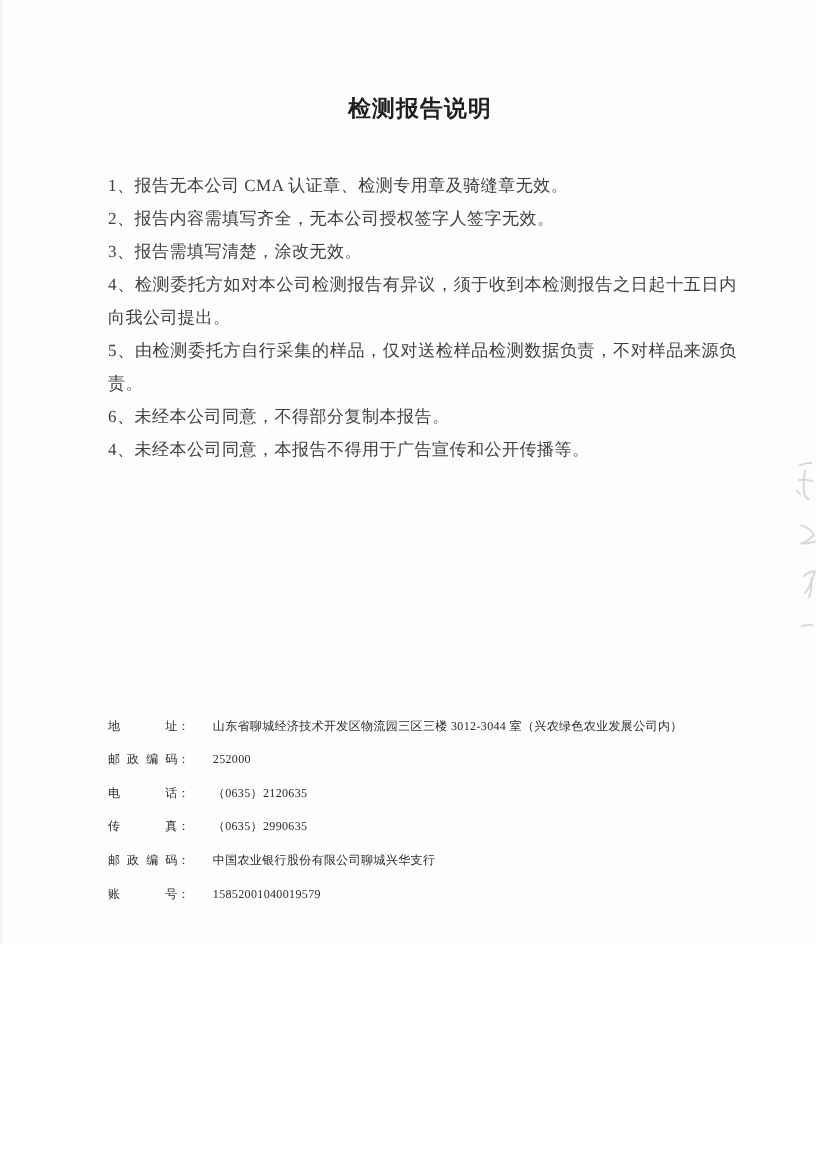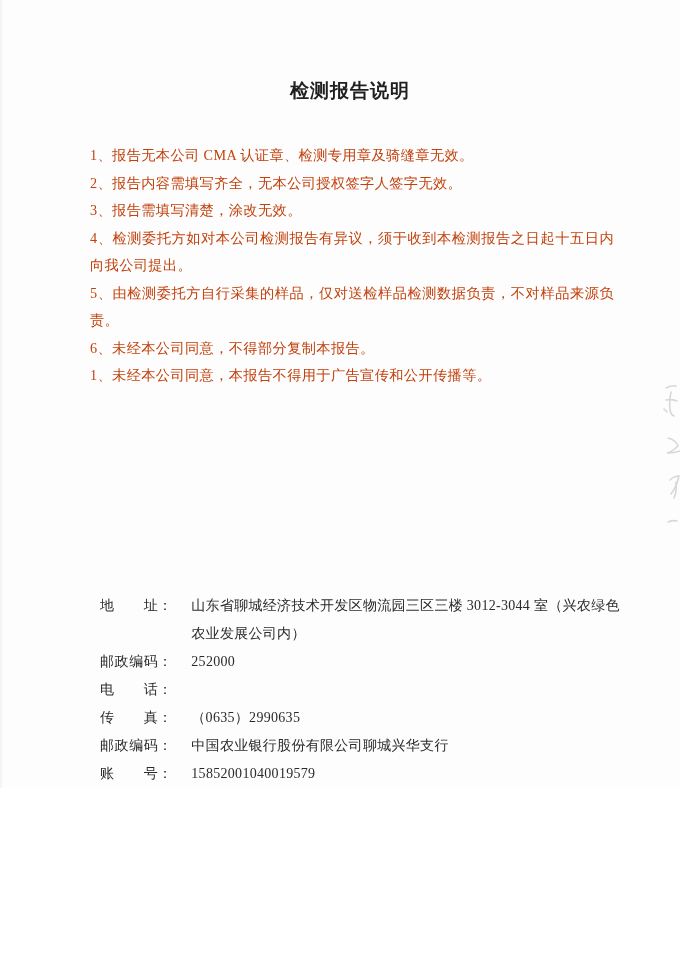--- a/index.html
+++ b/index.html
@@ -41,33 +41,33 @@
     position: absolute;
     top: 142px;
     left: 90px;
     width: 524px;
     margin: 0;
     padding: 0;
     list-style: none;
     font-size: 14.2px;
     line-height: 27.5px;
     letter-spacing: 0.4px;
-    color: #c2410c;
+    color: #404040;
   }
   .notes li {
     margin: 0;
     padding: 0;
     text-align: justify;
   }
   .contact {
     position: absolute;
     top: 592px;
-    left: 100px;
+    left: 90px;
     width: 528px;
-    font-size: 14px;
+    font-size: 10px;
     line-height: 28px;
     letter-spacing: 0.3px;
     color: #2b2b2b;
   }
   .contact .row {
     display: flex;
     align-items: flex-start;
   }
   .contact .label {
     display: inline-block;
@@ -103,37 +103,38 @@
 
   <h1 class="title">检测报告说明</h1>
 
   <ol class="notes">
     <li>1、报告无本公司 CMA 认证章、检测专用章及骑缝章无效。</li>
     <li>2、报告内容需填写齐全，无本公司授权签字人签字无效。</li>
     <li>3、报告需填写清楚，涂改无效。</li>
     <li>4、检测委托方如对本公司检测报告有异议，须于收到本检测报告之日起十五日内向我公司提出。</li>
     <li>5、由检测委托方自行采集的样品，仅对送检样品检测数据负责，不对样品来源负责。</li>
     <li>6、未经本公司同意，不得部分复制本报告。</li>
-    <li>1、未经本公司同意，本报告不得用于广告宣传和公开传播等。</li>
+    <li>4、未经本公司同意，本报告不得用于广告宣传和公开传播等。</li>
   </ol>
 
   <div class="contact">
     <div class="row">
       <span class="label">地址</span>
         <span class="colon">：</span>
       <span class="value">山东省聊城经济技术开发区物流园三区三楼 3012-3044 室（兴农绿色农业发展公司内）</span>
     </div>
     <div class="row">
       <span class="label">邮政编码</span>
         <span class="colon">：</span>
       <span class="value">252000</span>
     </div>
     <div class="row">
       <span class="label">电话</span>
         <span class="colon">：</span>
+      <span class="value">（0635）2120635</span>
     </div>
     <div class="row">
       <span class="label">传真</span>
         <span class="colon">：</span>
       <span class="value">（0635）2990635</span>
     </div>
     <div class="row">
       <span class="label">邮政编码</span>
         <span class="colon">：</span>
       <span class="value">中国农业银行股份有限公司聊城兴华支行</span>

